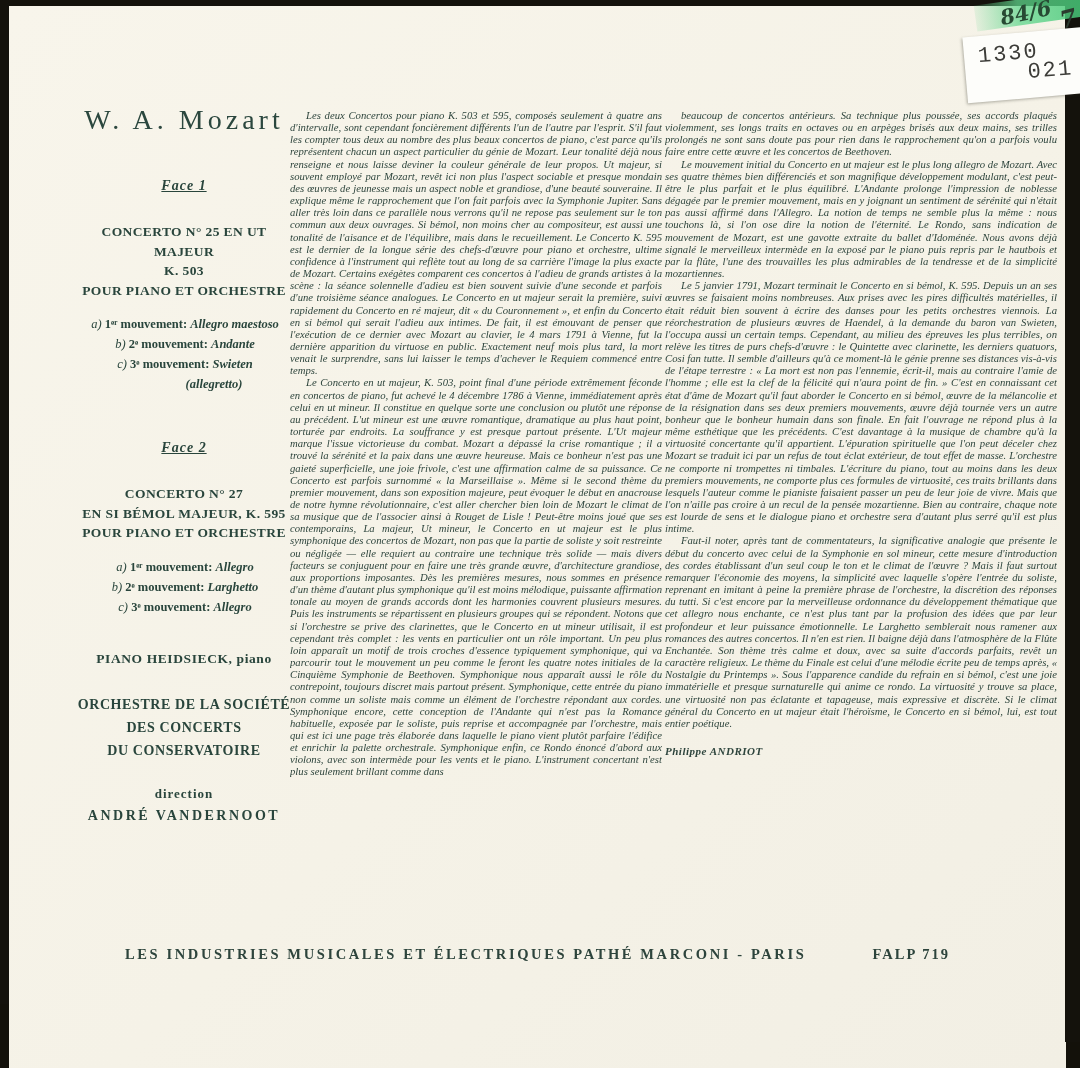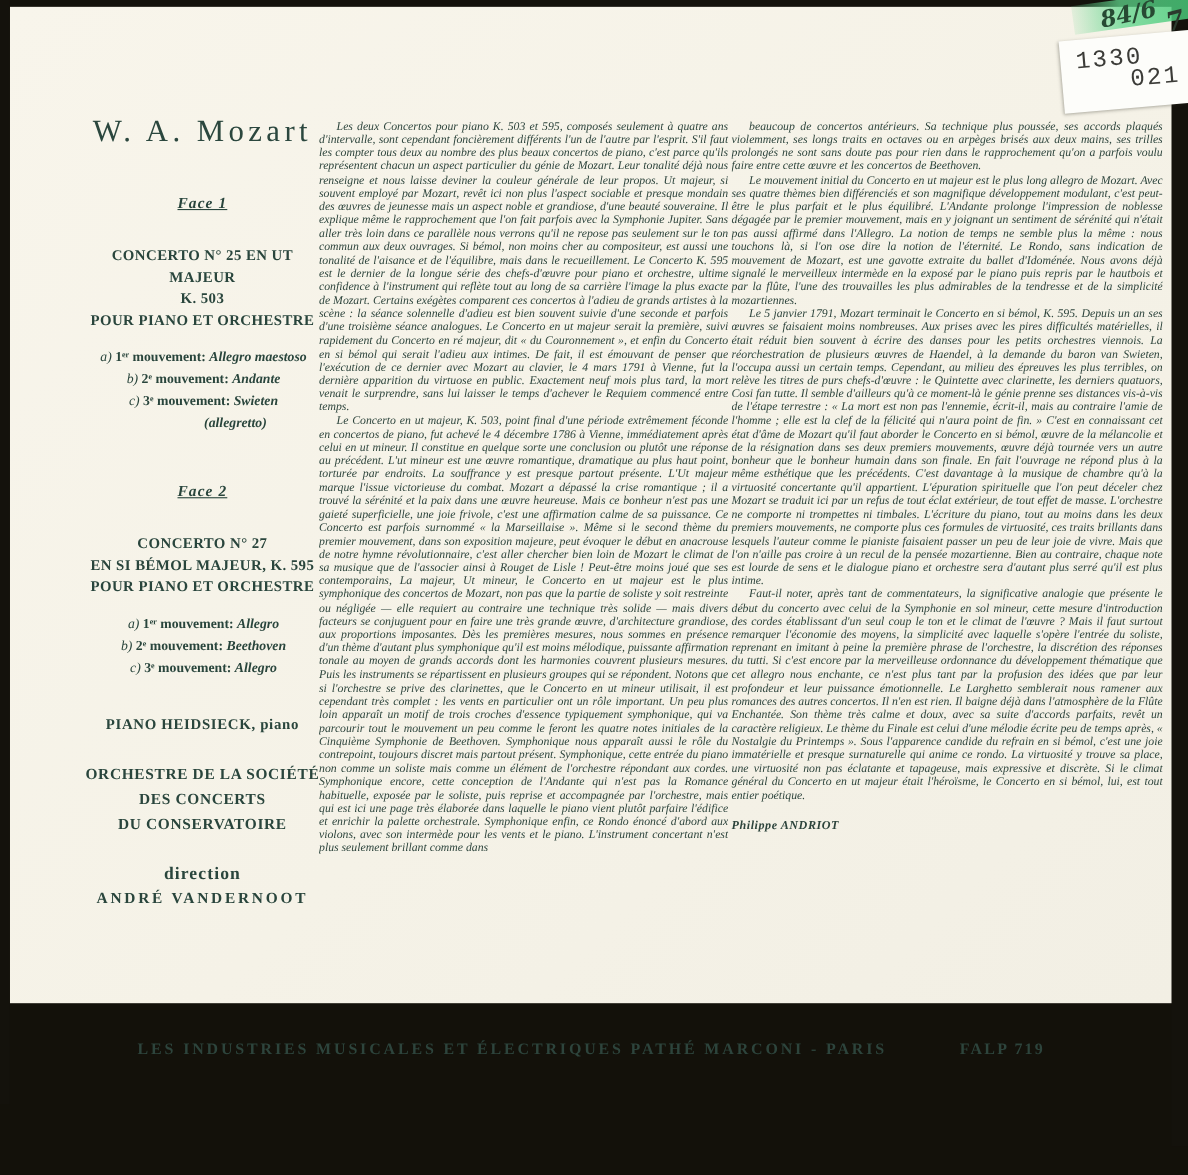--- a/index.html
+++ b/index.html
@@ -2,21 +2,21 @@
 <html><head>
 <meta charset="utf-8">
 <style>
   html,body{margin:0;padding:0;}
   body{
     width:1080px;height:1068px;position:relative;overflow:hidden;
     background:#13110a;
     font-family:"Liberation Serif", serif;
   }
   .sleeve{
-    position:absolute;left:9px;top:6px;width:1057px;height:906px;
+    position:absolute;left:9px;top:6px;width:1057px;height:1062px;
     background:linear-gradient(135deg,#f8f5eb 0%,#f5f2e7 55%,#f2efe4 100%);
   }
   .edge{position:absolute;background:#14120c;}
   .edge-left{left:0;top:0;width:9px;height:1004px;}
   .edge-top{left:0;top:0;width:1080px;height:6px;}
   .edge-right{right:0;top:0;width:15px;height:1042px;}
 
   
   .green-streak{
     position:absolute;left:975px;top:-2px;width:110px;height:26px;
@@ -54,21 +54,21 @@
   }
   .face2-heading{margin-top:46px;}
   .concerto-title{margin-top:28px;font-weight:bold;font-size:13.5px;line-height:1.45;letter-spacing:.4px;}
   .movements{margin-top:14px;text-align:center;font-size:12.5px;line-height:1.6;padding-left:2px;}
   .movement-index{font-style:italic;}
   .movement-label{font-weight:bold;}
   .movement-tempo{font-weight:bold;font-style:italic;}
   .movement-sub{padding-left:58px;font-weight:bold;font-style:italic;}
   .performer{margin-top:34px;font-weight:bold;font-size:13.5px;letter-spacing:.6px;}
   .orchestra{margin-top:26px;font-weight:bold;font-size:14px;line-height:1.65;letter-spacing:.6px;}
-  .direction{margin-top:24px;font-size:16px;font-weight:bold;letter-spacing:1px;}
+  .direction{margin-top:24px;font-size:13px;font-weight:bold;letter-spacing:1px;}
   .conductor{margin-top:6px;font-weight:bold;font-size:14px;letter-spacing:2.5px;}
 
   
   .body-col{
     position:absolute;top:103px;color:#2d443c;
     font-size:10.7px;line-height:12.15px;text-align:justify;
     overflow:hidden;
     font-style:italic;
   }
   .mid-col{left:281px;width:372px;height:842px;}
@@ -129,21 +129,21 @@
     </div>
     <div class="movements">
       <div>
         <span class="movement-index">a)</span>
         <span class="movement-label">1ᵉʳ mouvement:</span>
         <span class="movement-tempo">Allegro</span>
       </div>
       <div>
         <span class="movement-index">b)</span>
         <span class="movement-label">2ᵉ mouvement:</span>
-        <span class="movement-tempo">Beethoven</span>
+        <span class="movement-tempo">Larghetto</span>
       </div>
       <div>
         <span class="movement-index">c)</span>
         <span class="movement-label">3ᵉ mouvement:</span>
         <span class="movement-tempo">Allegro</span>
       </div>
     </div>
 
     <div class="performer">PIANO HEIDSIECK, piano</div>
     <div class="orchestra">

